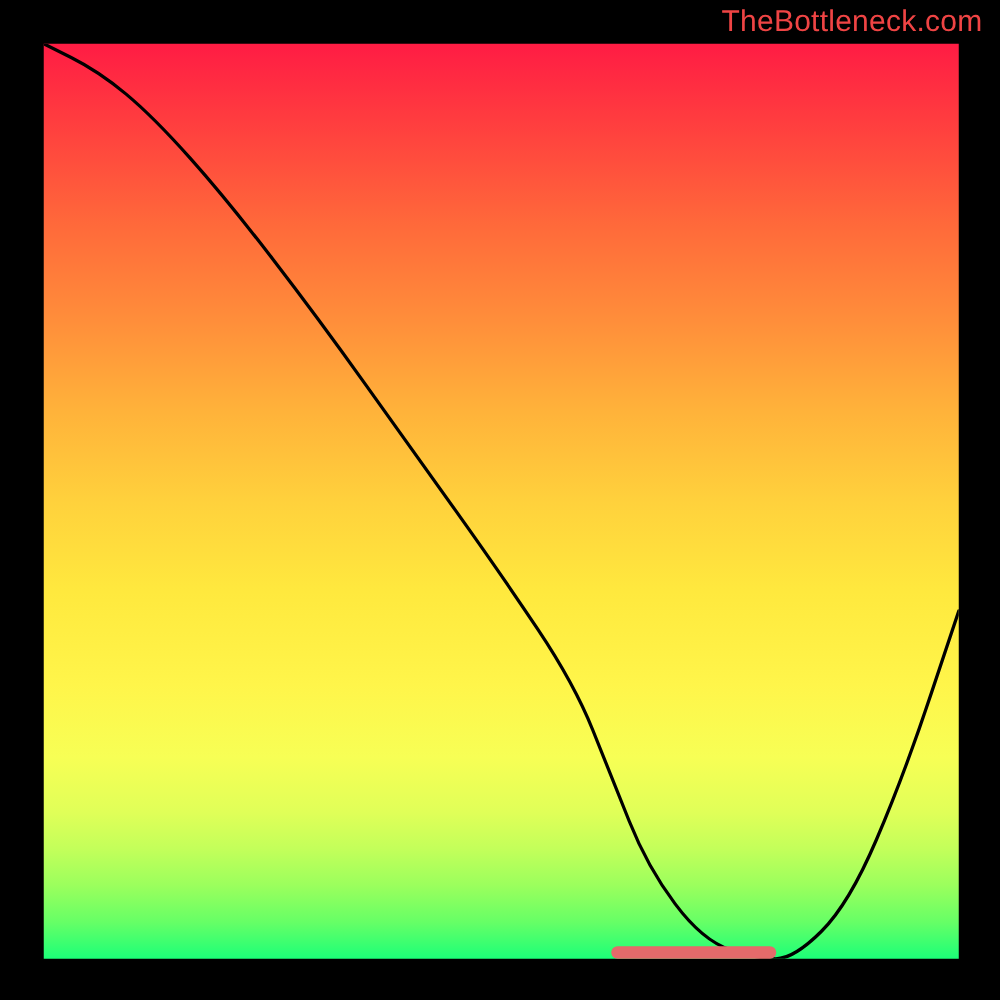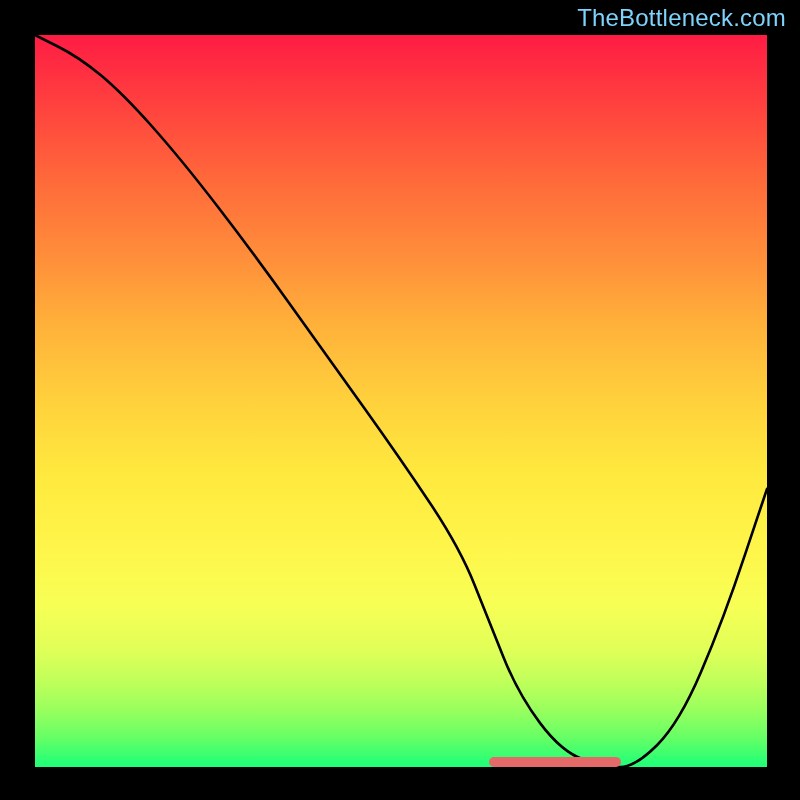--- a/index.html
+++ b/index.html
@@ -1,17 +1,17 @@
 <!DOCTYPE html>
 <html><head>
 <meta charset="utf-8">
 <style>
   html,body{margin:0;padding:0;width:800px;height:800px;background:#000;overflow:hidden;font-family:Arial,Helvetica,sans-serif}
   .stage{position:relative;width:800px;height:800px;background:#000}
-  .watermark{position:absolute;top:4px;right:14px;color:#7dd3fc;font-size:24px;font-weight:400;letter-spacing:.2px;user-select:none}
+  .watermark{position:absolute;top:4px;right:14px;color:#ef4444;font-size:24px;font-weight:400;letter-spacing:.2px;user-select:none}
   .plot{position:absolute;left:35px;top:35px;width:732px;height:732px;
     background:linear-gradient(to bottom,
       #ff1c44 0%,
       #ff3b3f 8%,
       #ff6a3a 20%,
       #ff8d3a 30%,
       #ffb23a 40%,
       #ffd13c 50%,
       #ffe93e 60%,
       #fff54a 70%,

